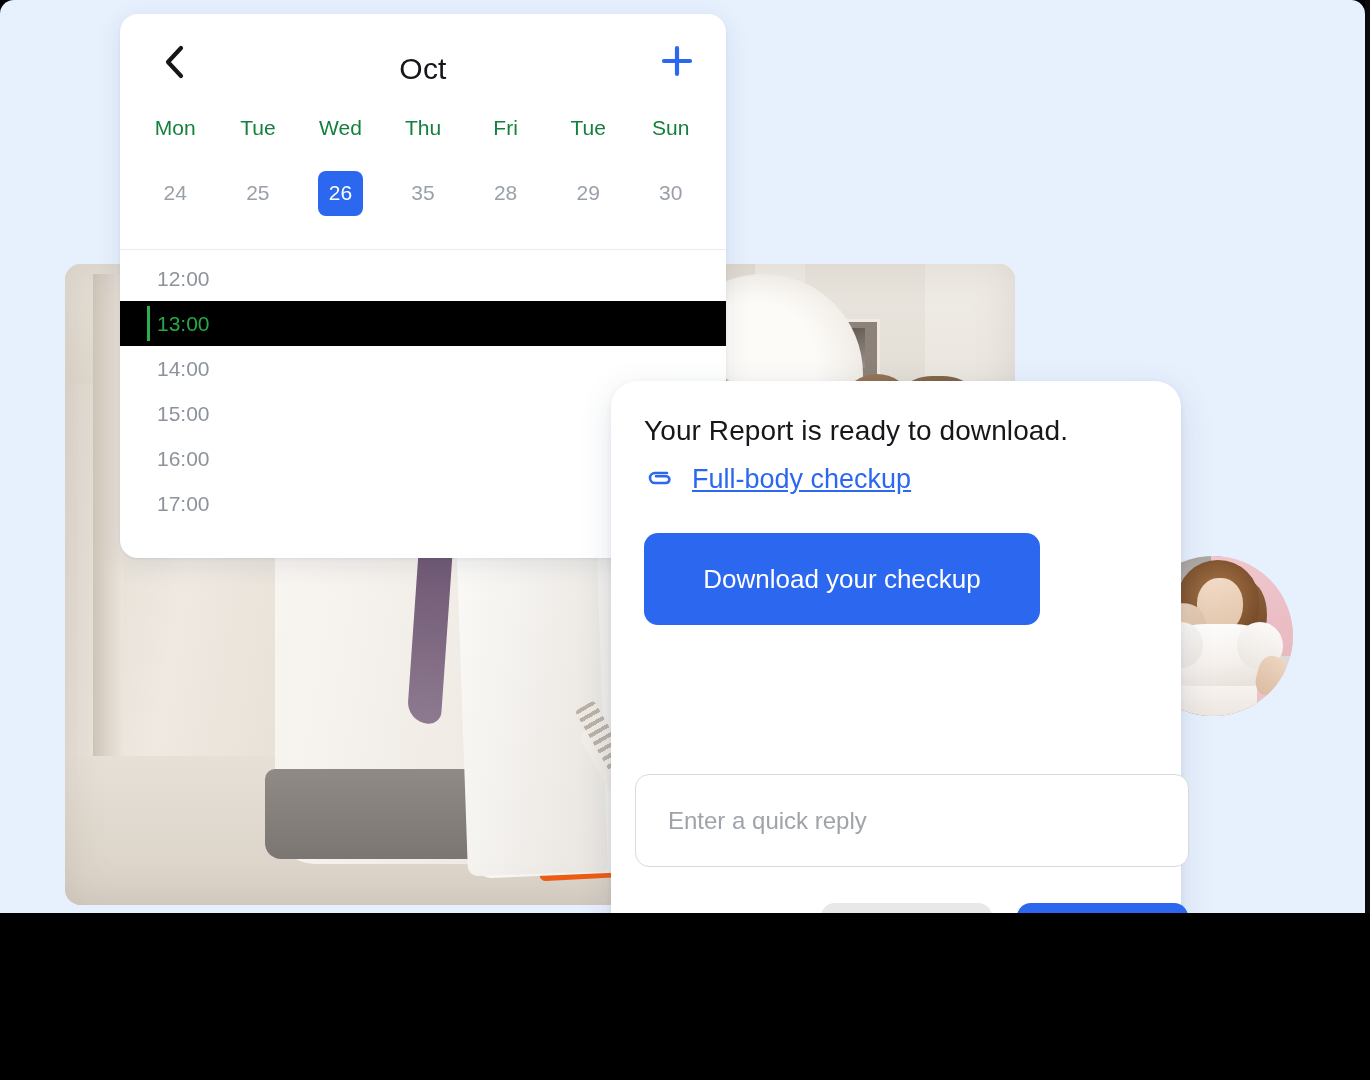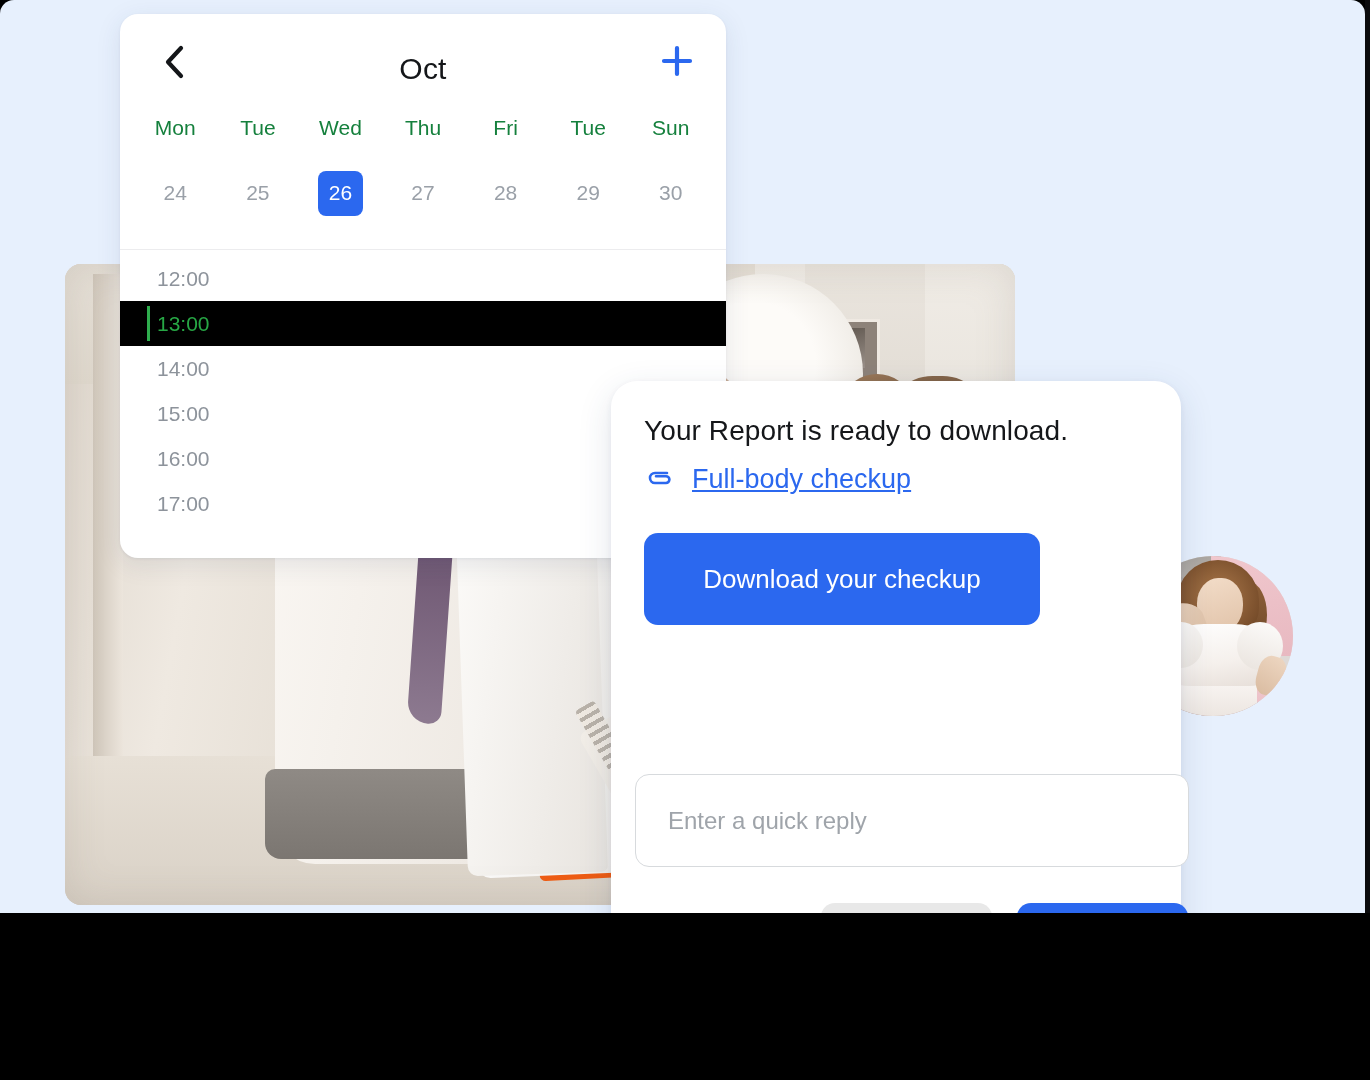--- a/index.html
+++ b/index.html
@@ -604,21 +604,21 @@
       <div class="dcell">
         <span class="dnum">24</span>
       </div>
       <div class="dcell">
         <span class="dnum">25</span>
       </div>
       <div class="dcell">
         <span class="dnum selected">26</span>
       </div>
       <div class="dcell">
-        <span class="dnum">27</span>
+        <span class="dnum">35</span>
       </div>
       <div class="dcell">
         <span class="dnum">28</span>
       </div>
       <div class="dcell">
         <span class="dnum">29</span>
       </div>
       <div class="dcell">
         <span class="dnum">30</span>
       </div>

